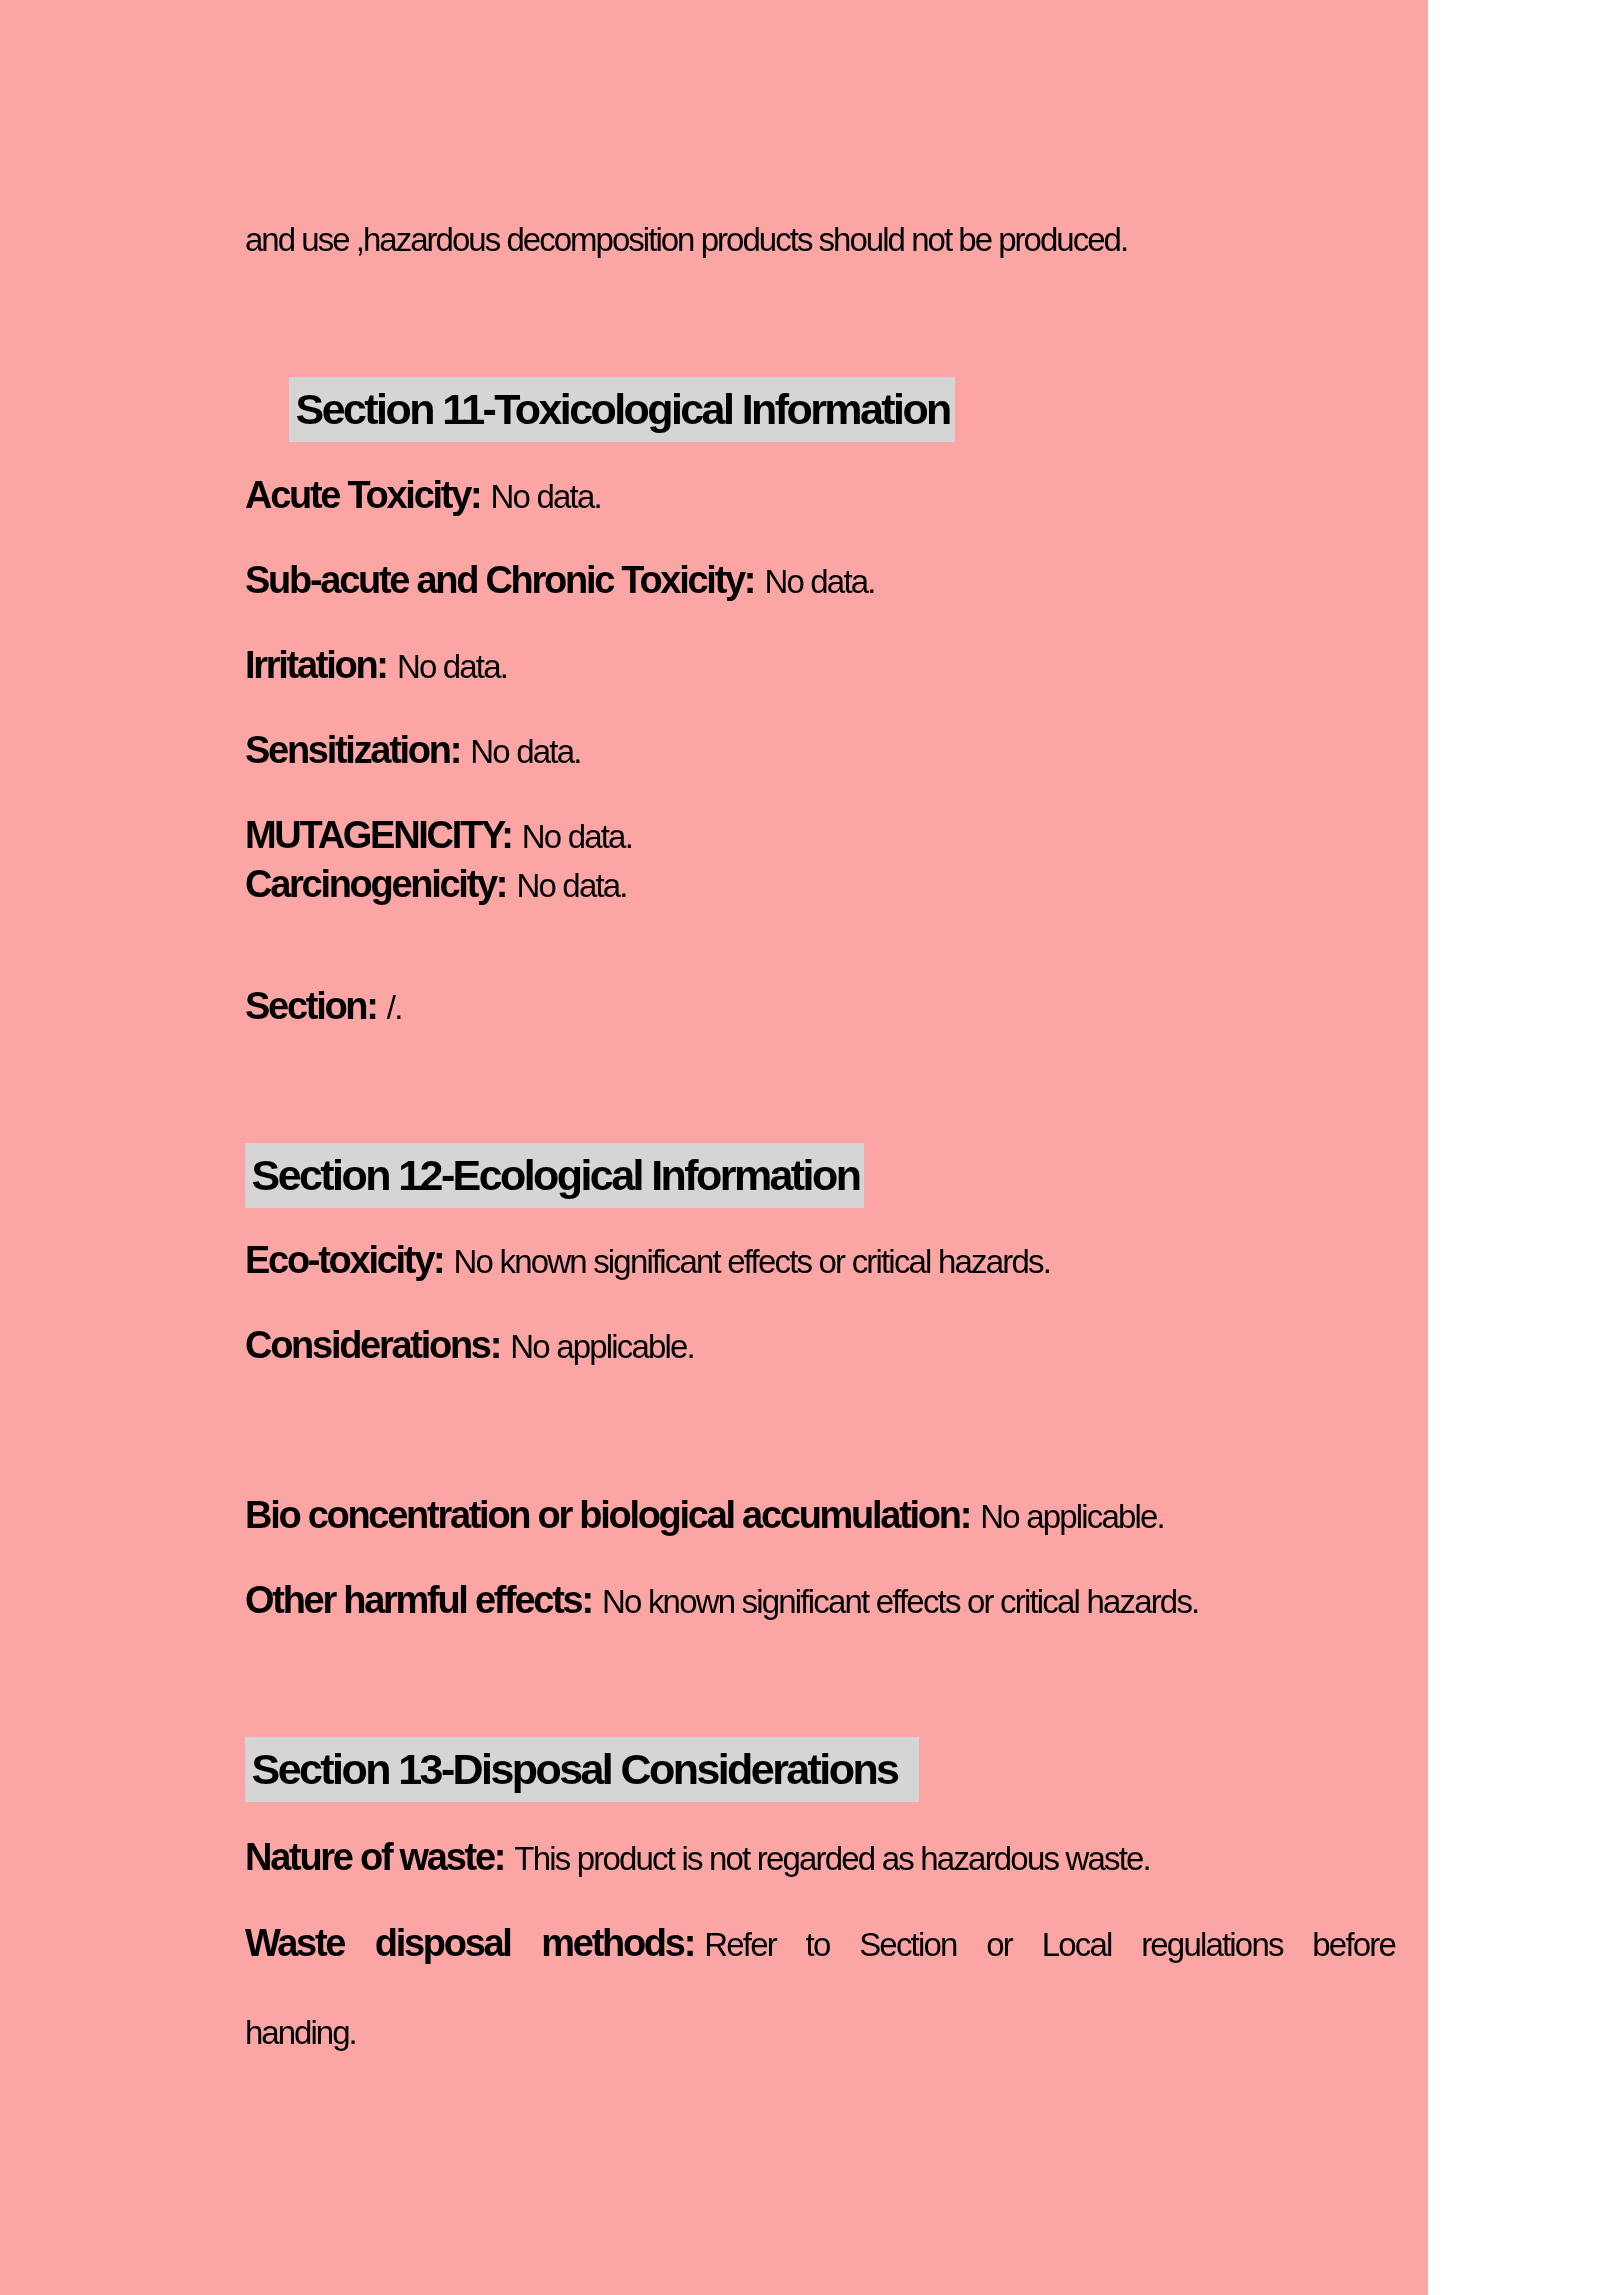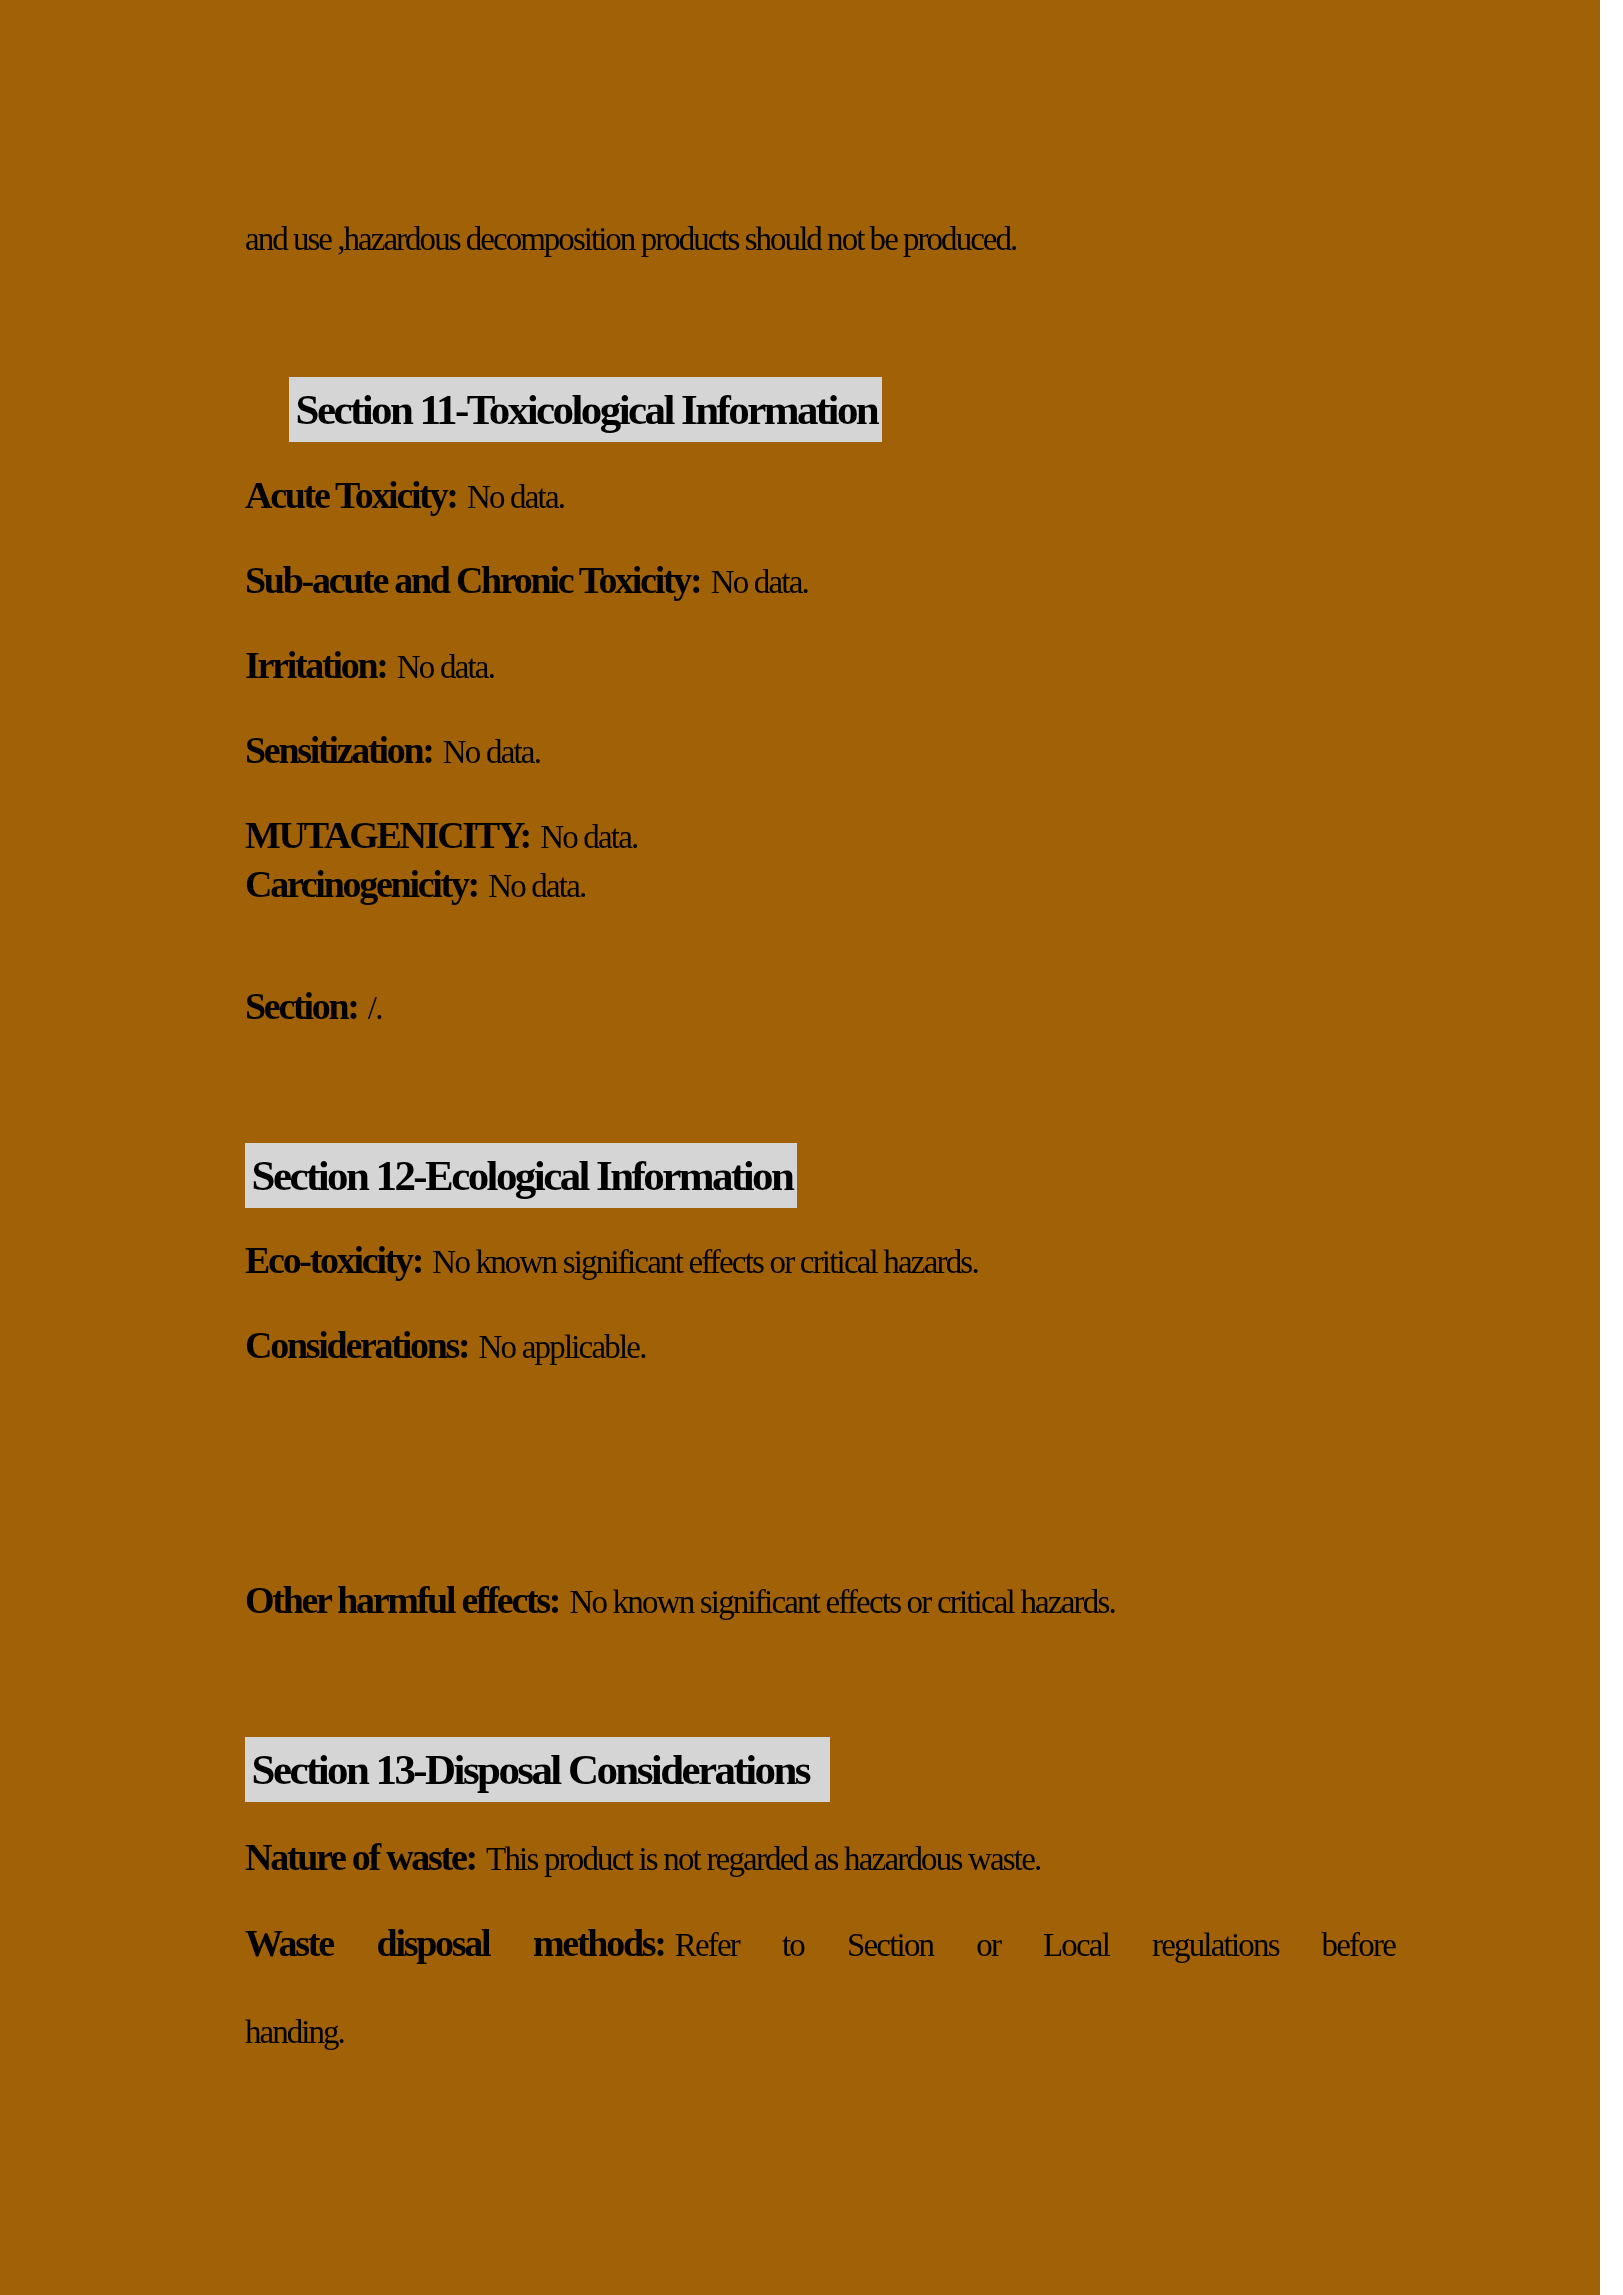--- a/index.html
+++ b/index.html
@@ -2,24 +2,24 @@
 <html style="font-size:8.2px"><head>
 <meta charset="utf-8">
 <style>
   html, body {
     margin: 0;
     padding: 0;
     background: #ffffff;
   }
   .page {
     position: relative;
-    width: 1600px;
+    width: 1428px;
     height: 2295px;
-    background: #a16207;
-    font-family: Liberation Serif, serif;
+    background: #fca5a5;
+    font-family: Liberation Sans, sans-serif;
     color: #000000;
     overflow: hidden;
   }
   .line {
     position: absolute;
     left: 245px;
     white-space: nowrap;
     letter-spacing: -0.06em;
   }
   .body-text {
@@ -113,20 +113,23 @@
 
   <p class="line item" style="top:1237px; margin:0;">
     <span class="label">Eco-toxicity:</span><span class="value">No known significant effects or critical hazards.</span>
   </p>
 
   <p class="line item" style="top:1322px; margin:0;">
     <span class="label">Considerations:</span><span class="value">No applicable.</span>
   </p>
 
 
+  <p class="line item" style="top:1492px; margin:0;">
+    <span class="label">Bio concentration or biological accumulation:</span><span class="value">No applicable.</span>
+  </p>
 
   <p class="line item" style="top:1577px; margin:0;">
     <span class="label">Other harmful effects:</span><span class="value">No known significant effects or critical hazards.</span>
   </p>
 
   <h2 class="header" style="top:1737px; margin:0;">
     <span class="hl wide-pad">Section 13-Disposal Considerations</span>
   </h2>
 
   <p class="line item" style="top:1834px; margin:0;">

